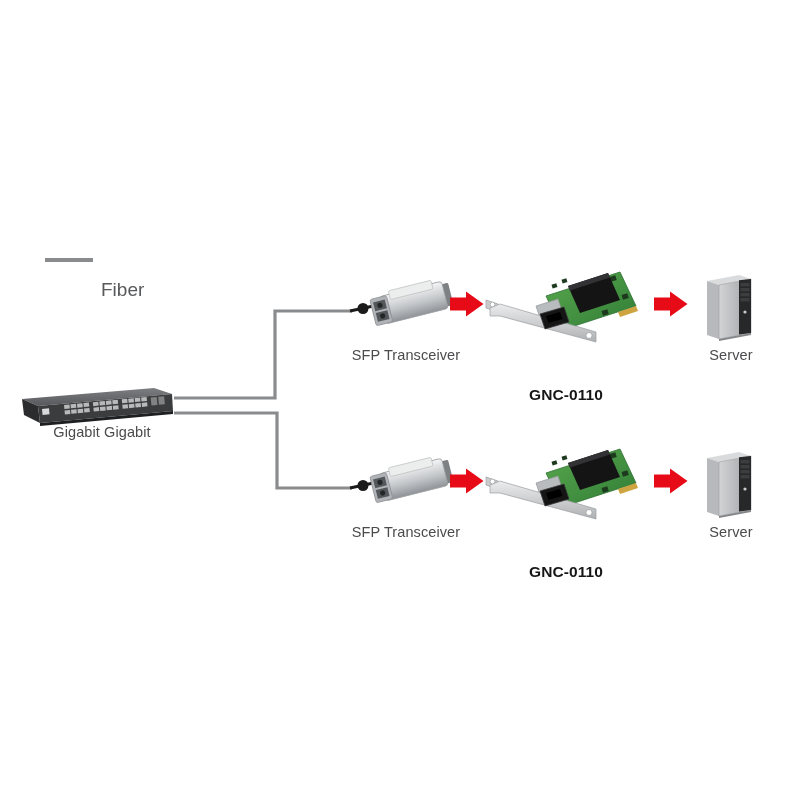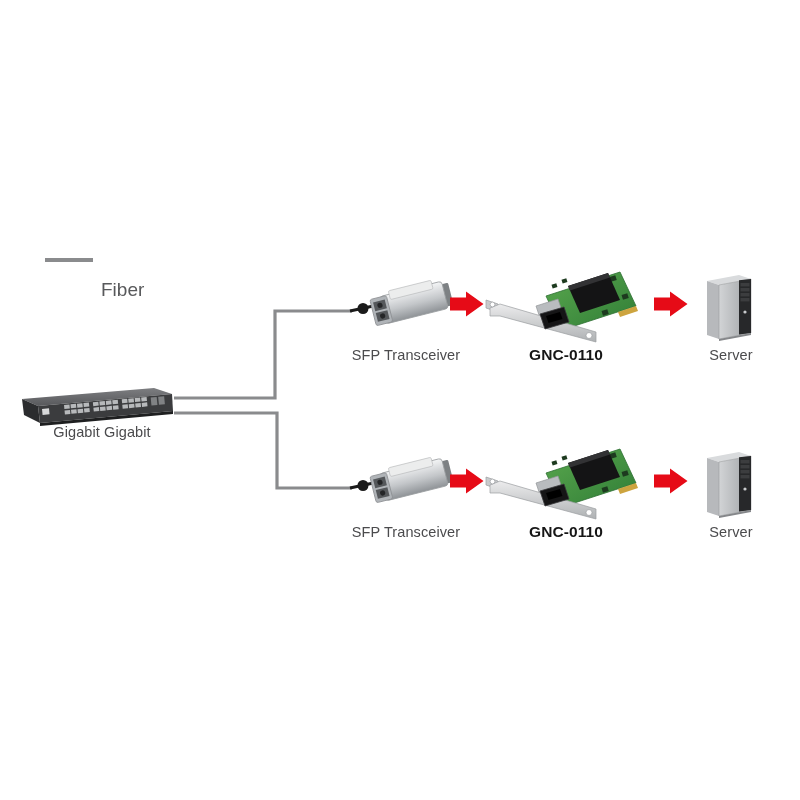--- a/index.html
+++ b/index.html
@@ -5,21 +5,21 @@
   html,body{margin:0;padding:0;background:#ffffff;}
   .canvas{
     position:relative;width:800px;height:800px;background:#ffffff;overflow:hidden;
     font-family:"Liberation Sans", sans-serif;
   }
   .abs{position:absolute;}
   .label{
     position:absolute;text-align:center;color:#4b4b4d;font-size:14.5px;
     letter-spacing:.1px;white-space:nowrap;
   }
-  .label.bold{font-weight:700;color:#161616;font-size:15.5px;}
+  .label.bold{font-weight:700;color:#161616;font-size:15.5px;margin-top:40px;}
   .legend-label{position:absolute;color:#58595b;font-size:19px;margin-top:28px;}
   .wires{position:absolute;left:0;top:0;pointer-events:none;}
   svg{display:block;overflow:visible;}
 </style>
 </head>
 <body>
 
 <div class="canvas">
 
   <svg width="0" height="0" style="position:absolute" aria-hidden="true">

